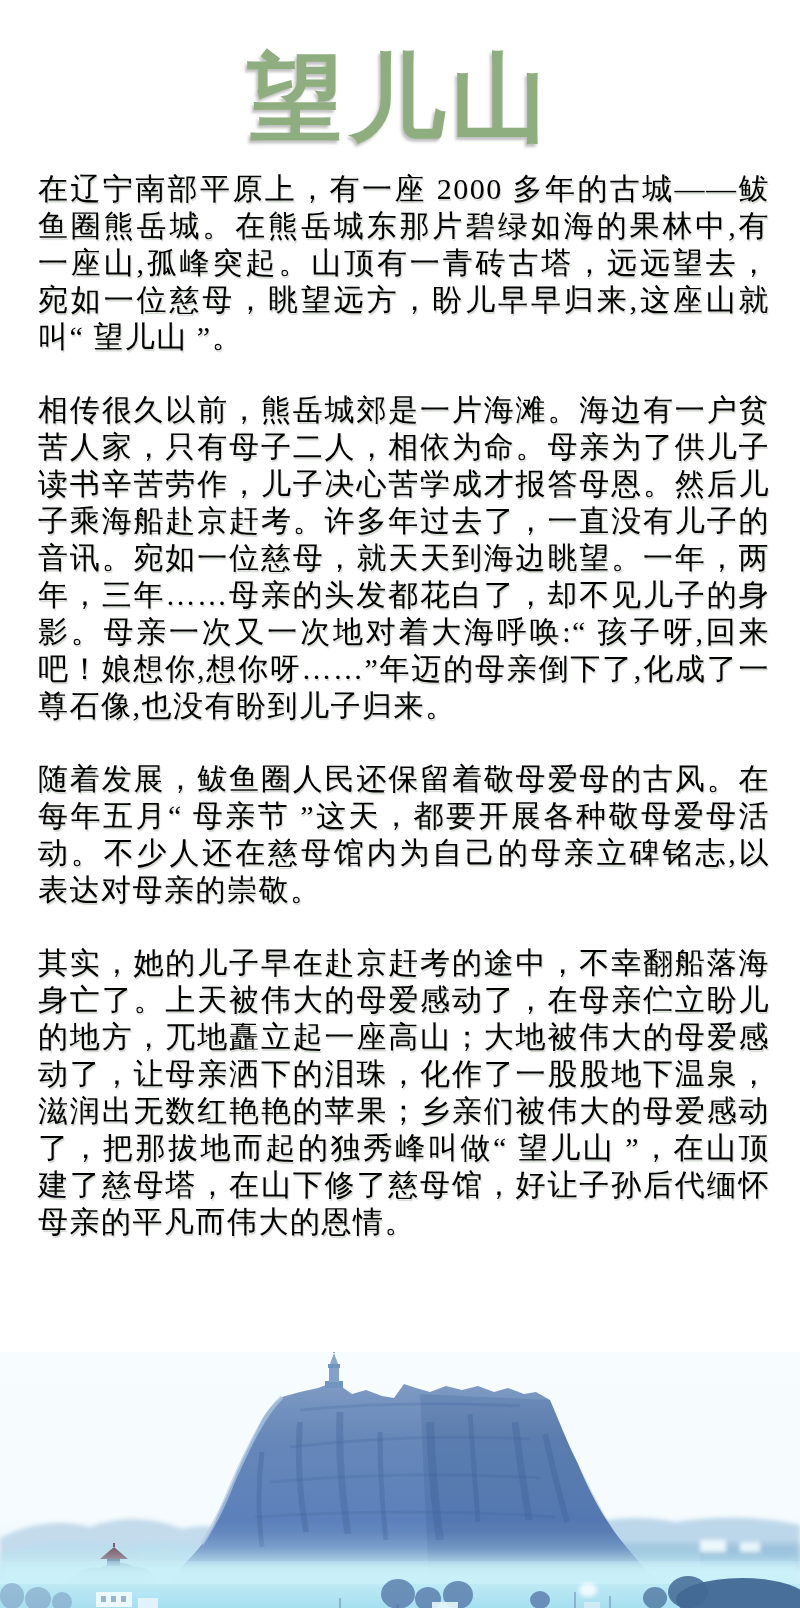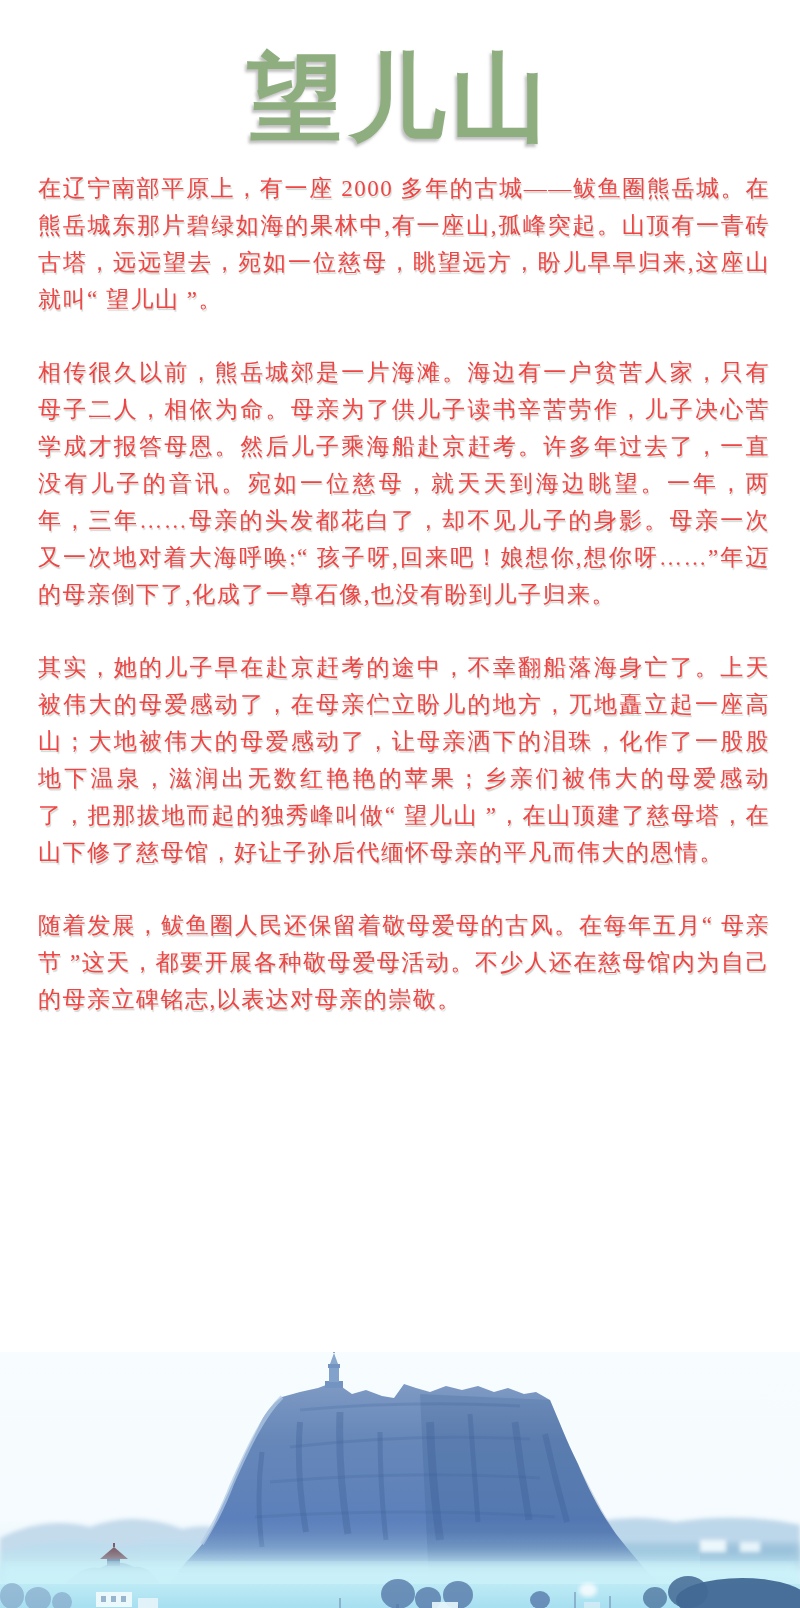--- a/index.html
+++ b/index.html
@@ -21,24 +21,24 @@
     line-height:1.04;
     letter-spacing:6px;
     color:#8fae7f;
     text-shadow:-2px 3px 3px rgba(115,115,115,0.45);
   }
   .content{
     padding:22px 30px 0 38px;
   }
   .par{
     margin:0 0 36px 0;
-    font-size:23px;
+    font-size:30px;
     line-height:37px;
     letter-spacing:1.5px;
-    color:#ef4444;
+    color:#000000;
     text-align:justify;
     text-shadow:1px 2px 1px rgba(125,140,120,0.35);
   }
   .photo{
     position:absolute;
     left:0;bottom:0;
     width:800px;height:268px;
     margin:0;
   }
   .photo svg{display:block;}
@@ -46,22 +46,22 @@
 </head>
 <body>
 
 <div class="page">
 
   <h1 class="title">望儿山</h1>
 
   <div class="content">
     <p class="par">在辽宁南部平原上，有一座 2000 多年的古城——鲅鱼圈熊岳城。在熊岳城东那片碧绿如海的果林中,有一座山,孤峰突起。山顶有一青砖古塔，远远望去，宛如一位慈母，眺望远方，盼儿早早归来,这座山就叫“ 望儿山 ”。</p>
     <p class="par">相传很久以前，熊岳城郊是一片海滩。海边有一户贫苦人家，只有母子二人，相依为命。母亲为了供儿子读书辛苦劳作，儿子决心苦学成才报答母恩。然后儿子乘海船赴京赶考。许多年过去了，一直没有儿子的音讯。宛如一位慈母，就天天到海边眺望。一年，两年，三年……母亲的头发都花白了，却不见儿子的身影。母亲一次又一次地对着大海呼唤:“ 孩子呀,回来吧！娘想你,想你呀……”年迈的母亲倒下了,化成了一尊石像,也没有盼到儿子归来。</p>
+    <p class="par">随着发展，鲅鱼圈人民还保留着敬母爱母的古风。在每年五月“ 母亲节 ”这天，都要开展各种敬母爱母活动。不少人还在慈母馆内为自己的母亲立碑铭志,以表达对母亲的崇敬。</p>
     <p class="par">其实，她的儿子早在赴京赶考的途中，不幸翻船落海身亡了。上天被伟大的母爱感动了，在母亲伫立盼儿的地方，兀地矗立起一座高山；大地被伟大的母爱感动了，让母亲洒下的泪珠，化作了一股股地下温泉，滋润出无数红艳艳的苹果；乡亲们被伟大的母爱感动了，把那拔地而起的独秀峰叫做“ 望儿山 ”，在山顶建了慈母塔，在山下修了慈母馆，好让子孙后代缅怀母亲的平凡而伟大的恩情。</p>
-    <p class="par">随着发展，鲅鱼圈人民还保留着敬母爱母的古风。在每年五月“ 母亲节 ”这天，都要开展各种敬母爱母活动。不少人还在慈母馆内为自己的母亲立碑铭志,以表达对母亲的崇敬。</p>
   </div>
 
   <figure class="photo">
     <svg width="800" height="268" viewBox="0 0 800 268" xmlns="http://www.w3.org/2000/svg">
       <defs>
         <linearGradient id="sky" x1="0" y1="0" x2="0" y2="1">
           <stop offset="0" stop-color="#ffffff"></stop>
           <stop offset="0.62" stop-color="#fdfeff"></stop>
           <stop offset="0.85" stop-color="#e9f6fb"></stop>
           <stop offset="1" stop-color="#d2eef7"></stop>

